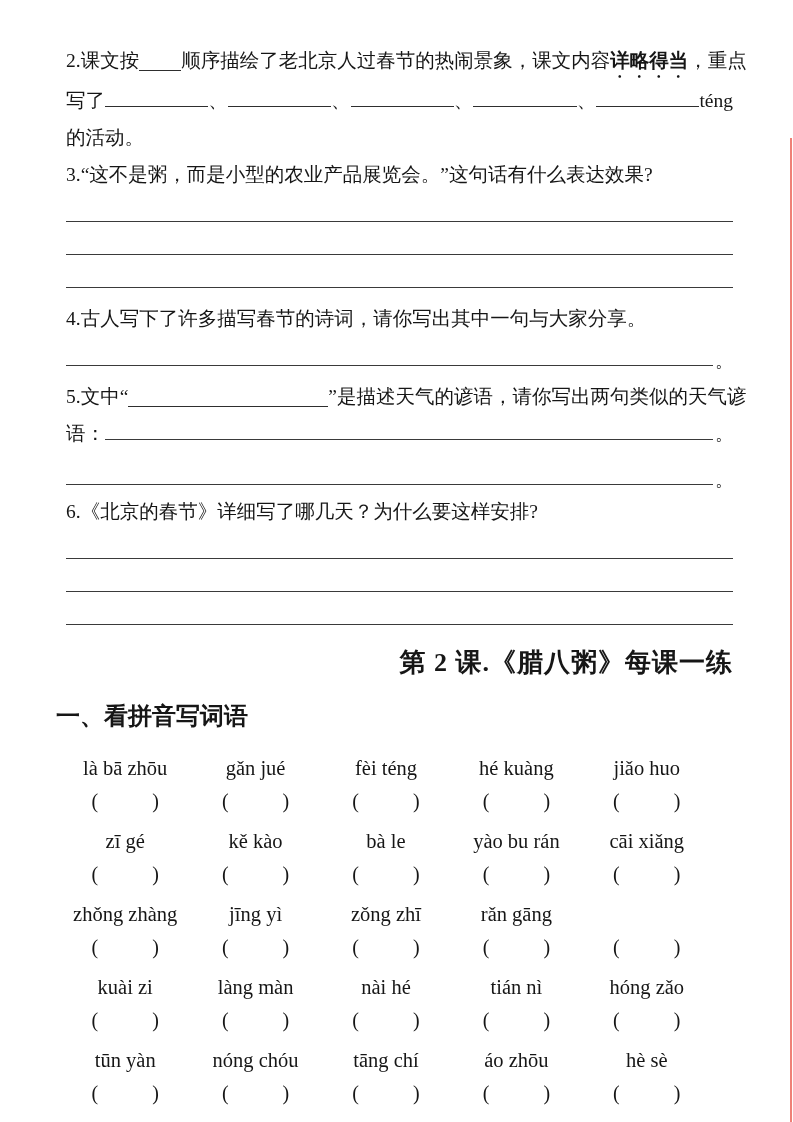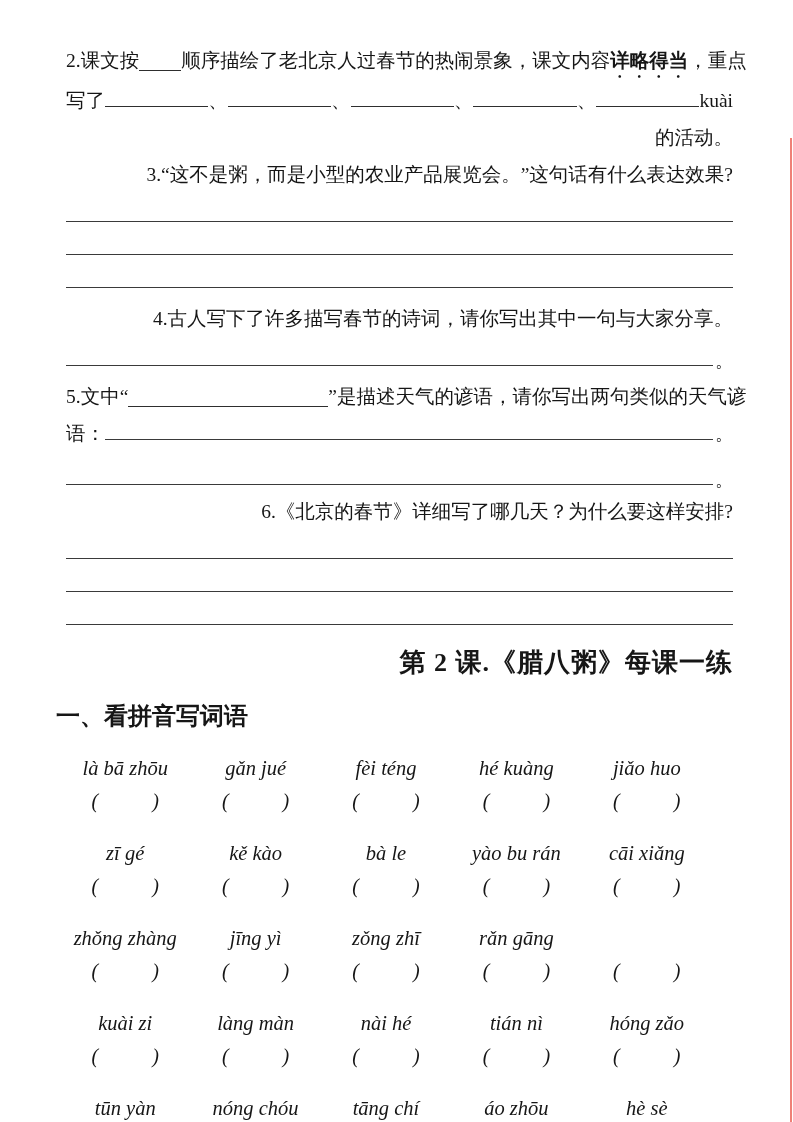--- a/index.html
+++ b/index.html
@@ -2,21 +2,21 @@
 <html><head>
 <meta charset="utf-8">
 <style>
   html,body{margin:0;padding:0;}
   body{
     width:793px;height:1122px;position:relative;overflow:hidden;
     background:#ffffff;color:#161616;
     font-family:"Liberation Serif","DejaVu Serif",serif;
   }
   .page{padding:42px 60px 0 66px;}
-  .line{font-size:19.5px;line-height:37px;margin:0;white-space:nowrap;text-align:right;}
+  .line{font-size:19.5px;line-height:37px;margin:0;white-space:nowrap;}
   .qblock{margin:0;}
   .em-bold{
     font-weight:bold;
     text-emphasis:filled dot;
     -webkit-text-emphasis:filled dot;
     text-emphasis-position:under right;
     -webkit-text-emphasis-position:under right;
   }
   
   .blank{display:inline-block;height:4px;border-bottom:1.6px solid #2e2e2e;vertical-align:-4px;}
@@ -35,21 +35,21 @@
   .title{
     text-align:right;font-size:26px;font-weight:bold;
     margin-top:16px;letter-spacing:1px;line-height:36px;white-space:nowrap;
   }
   .heading{
     font-family:"Liberation Sans","DejaVu Sans",sans-serif;
     font-size:24px;font-weight:bold;margin-top:20px;margin-left:-10px;
     line-height:30px;
   }
   .py-grid{margin-top:6px;width:652px;margin-left:-6px;}
-  .py-group{margin-top:19px;font-style:italic;}
+  .py-group{margin-top:7px;}
   .py-line{display:grid;grid-template-columns:repeat(5,1fr);}
   .py-cell{text-align:center;font-size:20.5px;line-height:34px;white-space:nowrap;}
   .py-parens .py-cell{font-size:20px;line-height:32px;}
   .pgap{display:inline-block;width:54px;}
   
   .edge-marker{
     position:absolute;top:138px;bottom:0;right:1px;width:2px;
   }
 </style>
 </head>
@@ -63,21 +63,21 @@
       <span>写了</span>
       <span class="blank"></span>
         <span>、</span>
       <span class="blank"></span>
         <span>、</span>
       <span class="blank"></span>
         <span>、</span>
       <span class="blank"></span>
         <span>、</span>
       <span class="blank"></span>
-      <span>kuài</span>
+      <span>téng</span>
     </div>
     <p class="line">的活动。</p>
   </div>
 
   <div class="qblock">
     <p class="line">3.“这不是粥，而是小型的农业产品展览会。”这句话有什么表达效果?</p>
     <div class="ans-line">
         <span class="ans-rule"></span>
       </div>
     <div class="ans-line">

